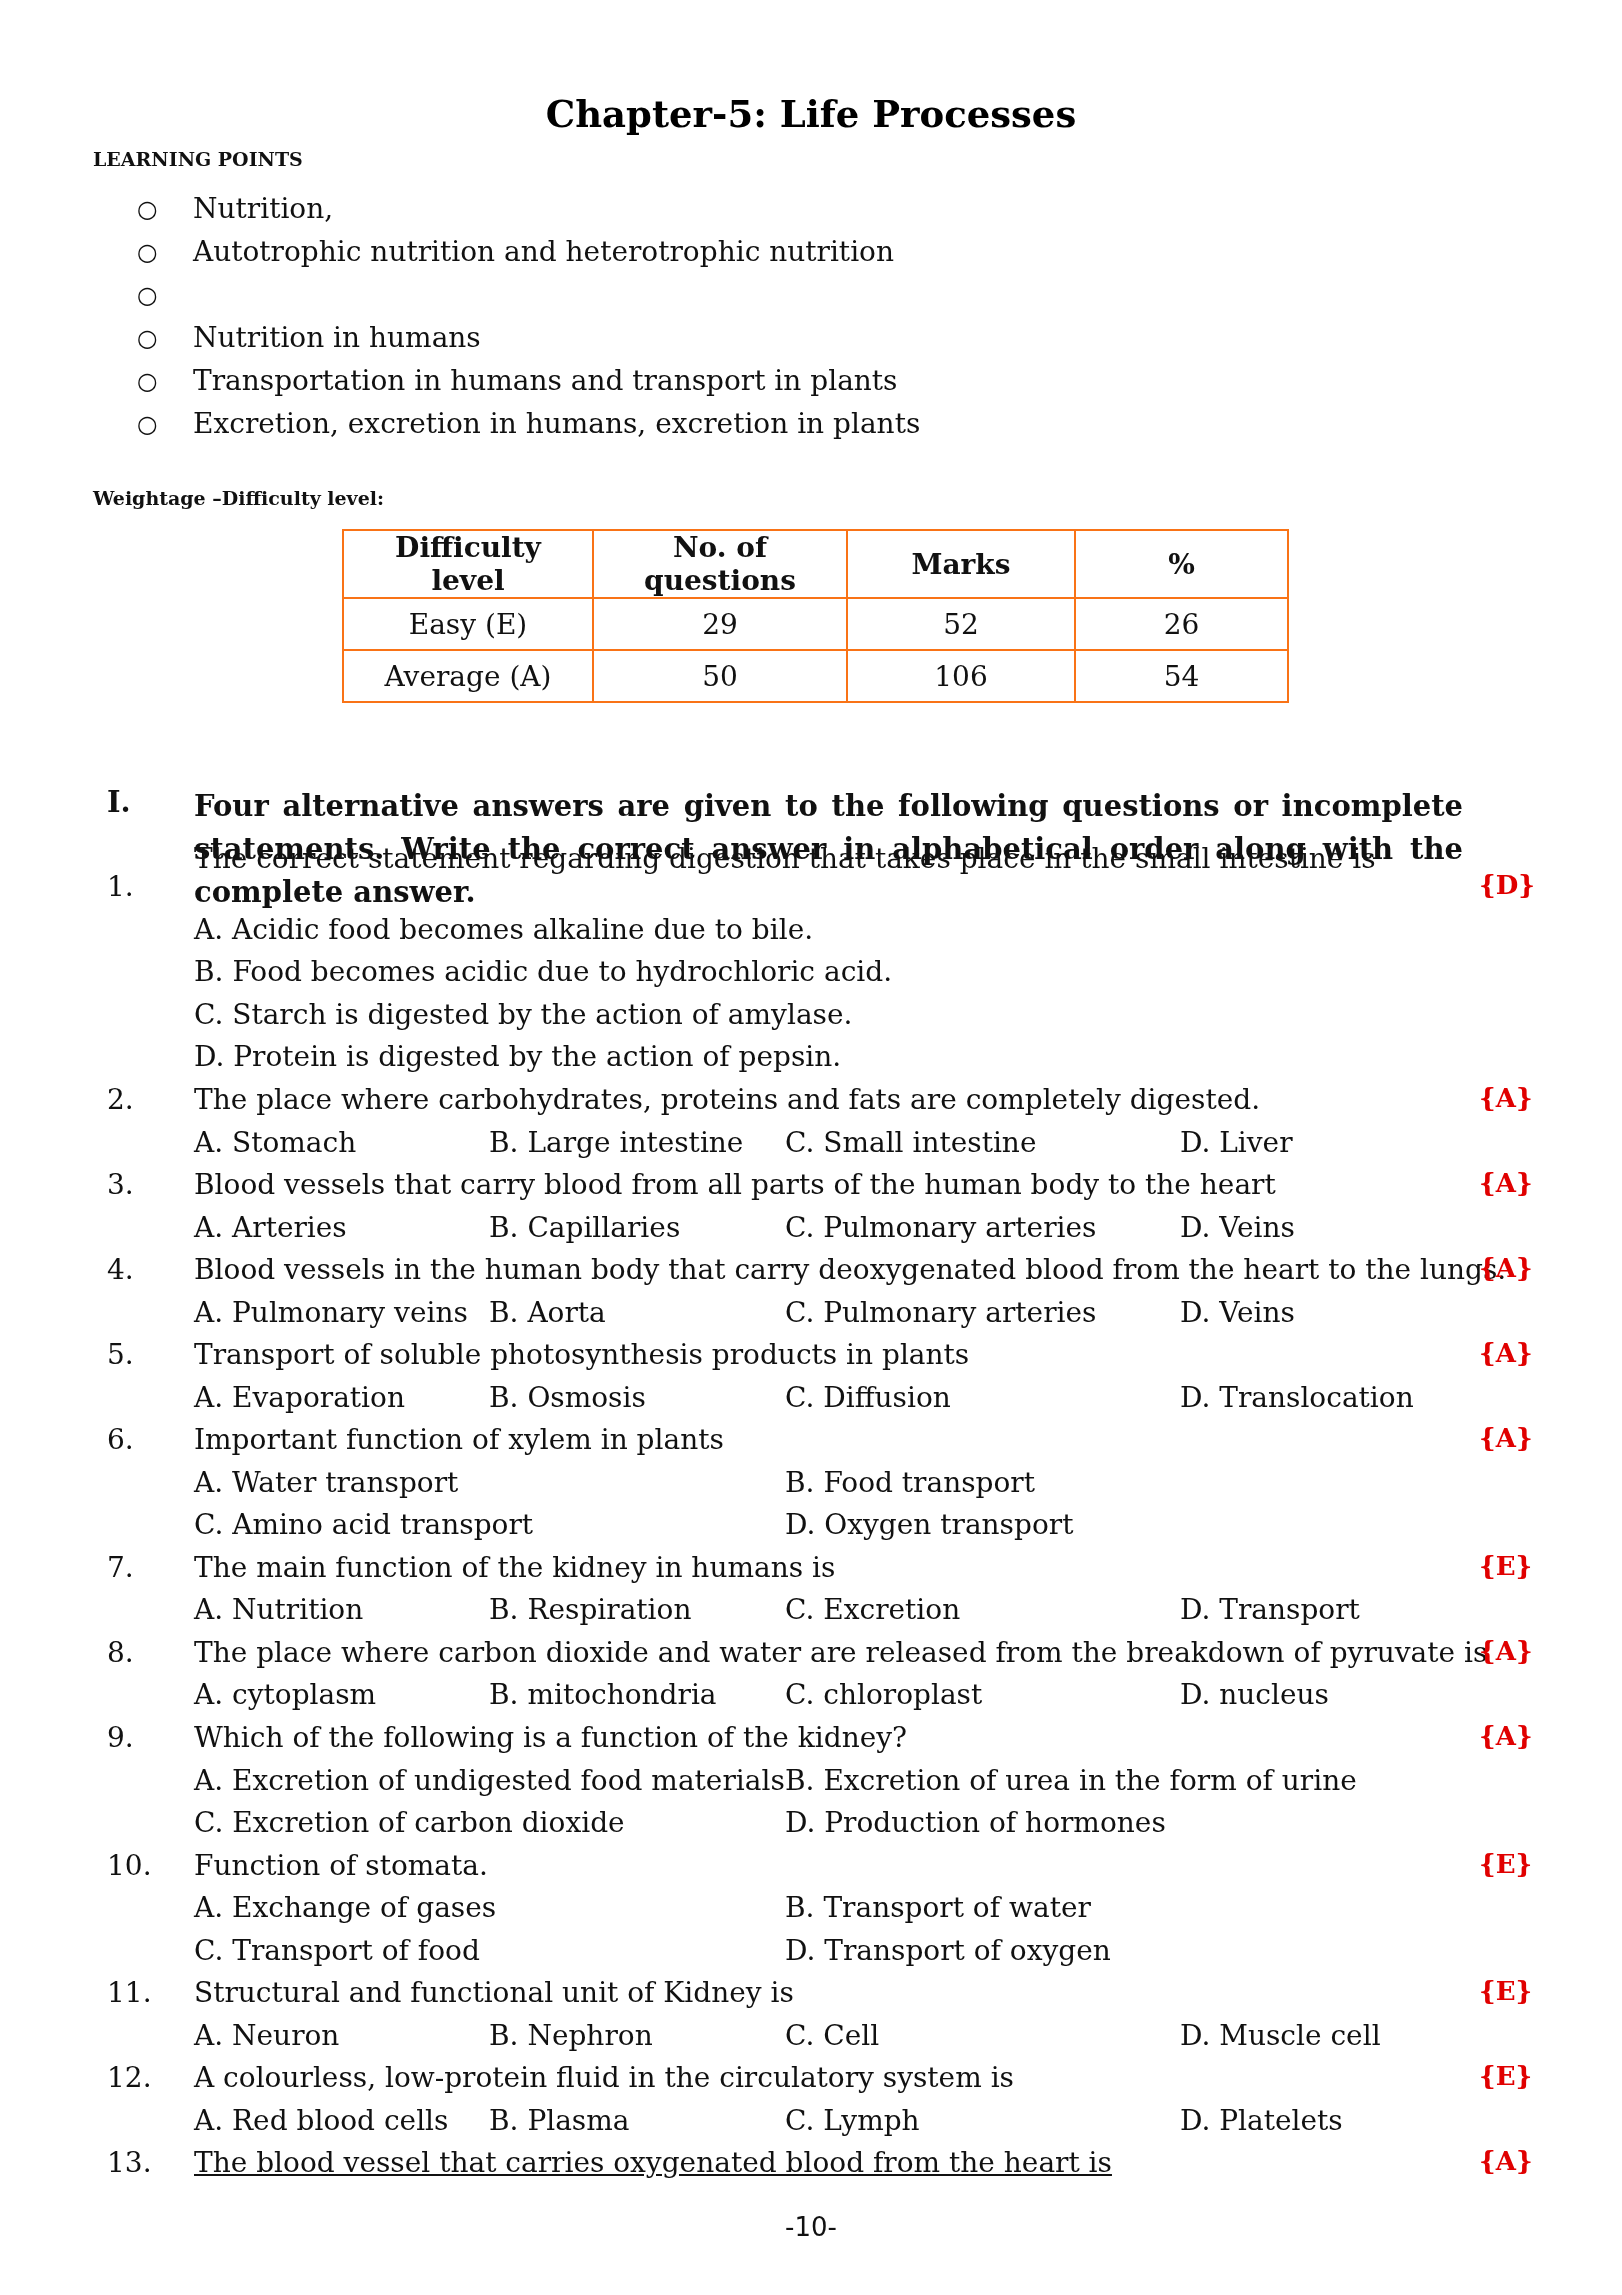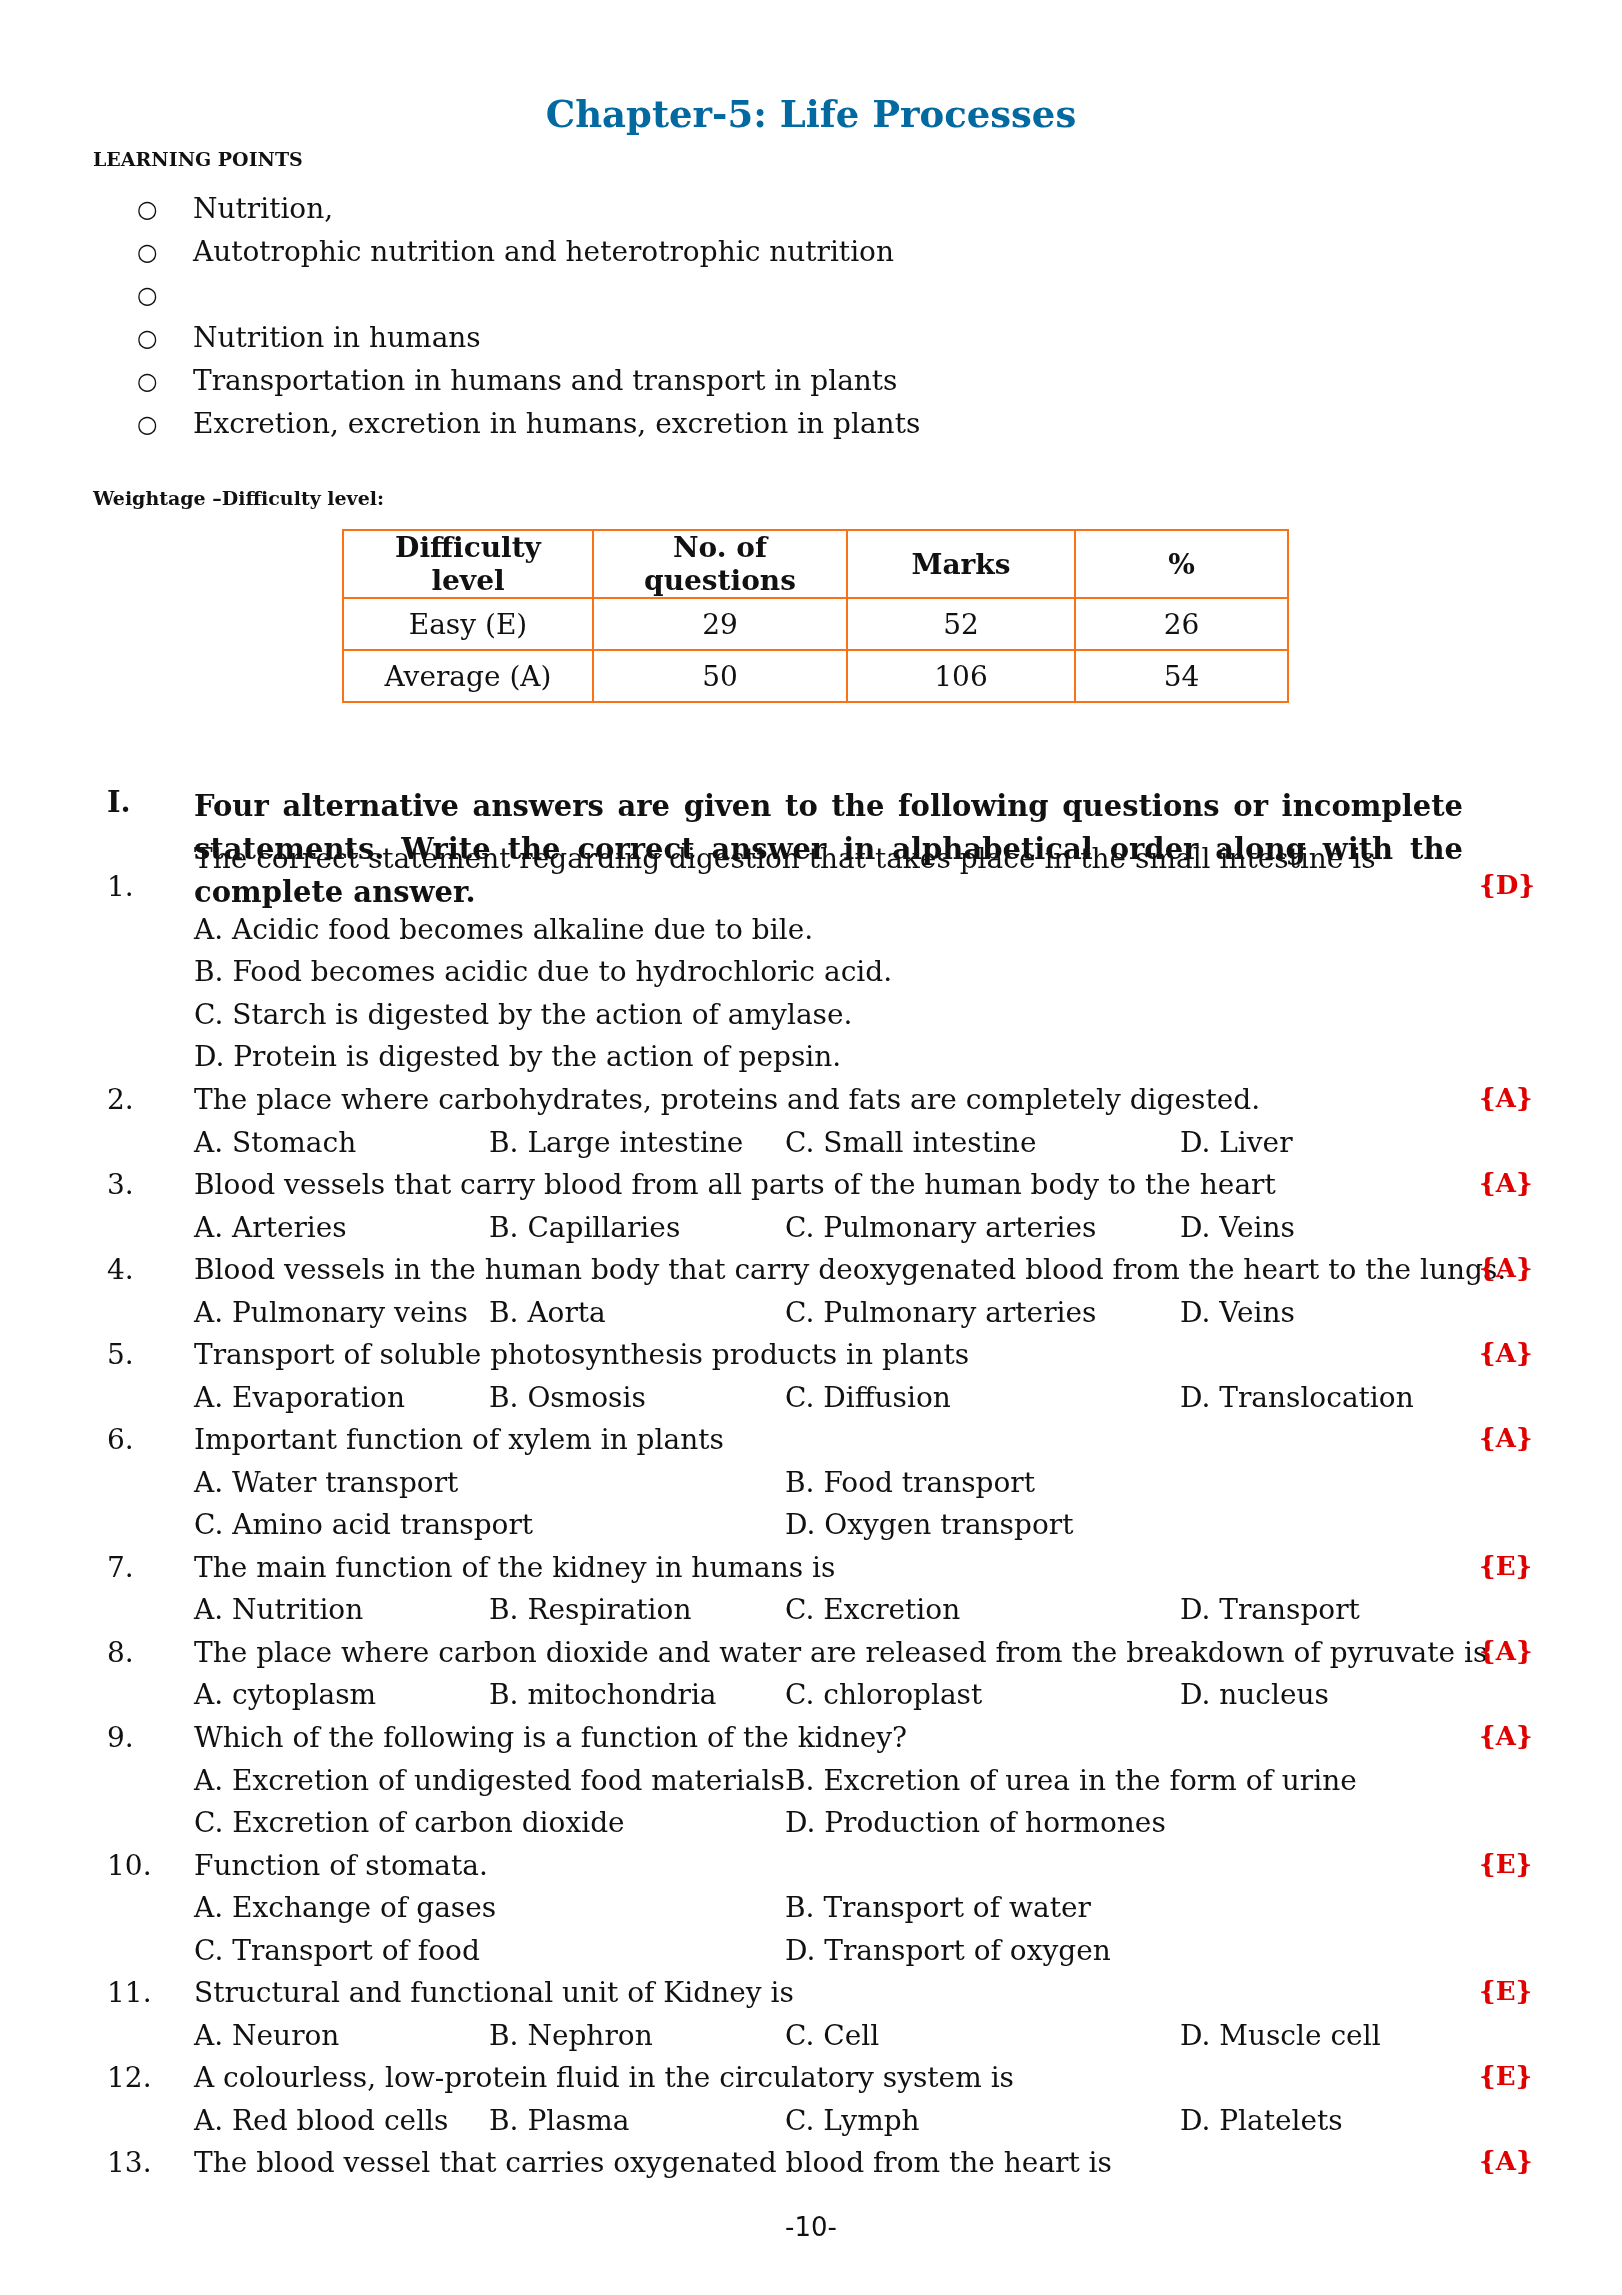--- a/index.html
+++ b/index.html
@@ -1,19 +1,19 @@
 <!DOCTYPE html>
 <html style="font-size:10.5px"><head>
 <meta charset="utf-8">
 <style>
   html, body { margin: 0; padding: 0; background: #ffffff; }
   body { width: 1622px; height: 2295px; position: relative; overflow: hidden;
          font-family: "DejaVu Serif", "Liberation Serif", serif; color: #111; }
   .abs { position: absolute; }
-  .title { left: 0; width: 1622px; top: 92px; text-align: center; color: #0369a1;
+  .title { left: 0; width: 1622px; top: 92px; text-align: center; color: #000000;
            font-weight: bold; font-size: 37px; letter-spacing: 0px; }
   .h-bold { font-weight: bold; font-size: 19px; }
   .lp-head { left: 93px; top: 148px; }
   .lp-list { left: 137px; top: 187px; margin: 0; padding: 0; list-style: none; }
   .lp-list li { height: 43px; font-size: 28px; display: flex; align-items: center; }
   .lp-list .bullet { width: 56px; font-size: 23.6px; font-family: "DejaVu Sans", sans-serif; }
   .wt-head { left: 93px; top: 487px; }
   table.wt { position: absolute; left: 342px; top: 529px; border-collapse: collapse; font-size: 28px; }
   table.wt th, table.wt td { border: 2px solid #f97316; text-align: center; height: 50px; padding: 0 10.5px; }
   table.wt th { font-weight: bold; }
@@ -176,18 +176,18 @@
     <div class="opt" style="top: 2019px; left: 785px;">C. Cell</div>
     <div class="opt" style="top: 2019px; left: 1180px;">D. Muscle cell</div>
     <div class="q-num" style="top: 2061px;">12.</div>
     <div class="q-text" style="top: 2061px;">A colourless, low-protein fluid in the circulatory system is</div>
     <div class="q-ans" style="top: 2061px; color: rgb(224, 0, 0);">{E}</div>
     <div class="opt" style="top: 2104px; left: 194px;">A. Red blood cells</div>
     <div class="opt" style="top: 2104px; left: 489px;">B. Plasma</div>
     <div class="opt" style="top: 2104px; left: 785px;">C. Lymph</div>
     <div class="opt" style="top: 2104px; left: 1180px;">D. Platelets</div>
     <div class="q-num" style="top: 2146px;">13.</div>
-    <div class="q-text" style="top: 2146px;">The blood vessel that carries oxygenated blood from the heart is</div>
+    <div class="q-text" style="top: 2146px; text-decoration: underline;">The blood vessel that carries oxygenated blood from the heart is</div>
     <div class="q-ans" style="top: 2146px; color: rgb(224, 0, 0);">{A}</div>
   </div>
 
 <div class="abs page-num">-10-</div>
 
 
 </body></html>

